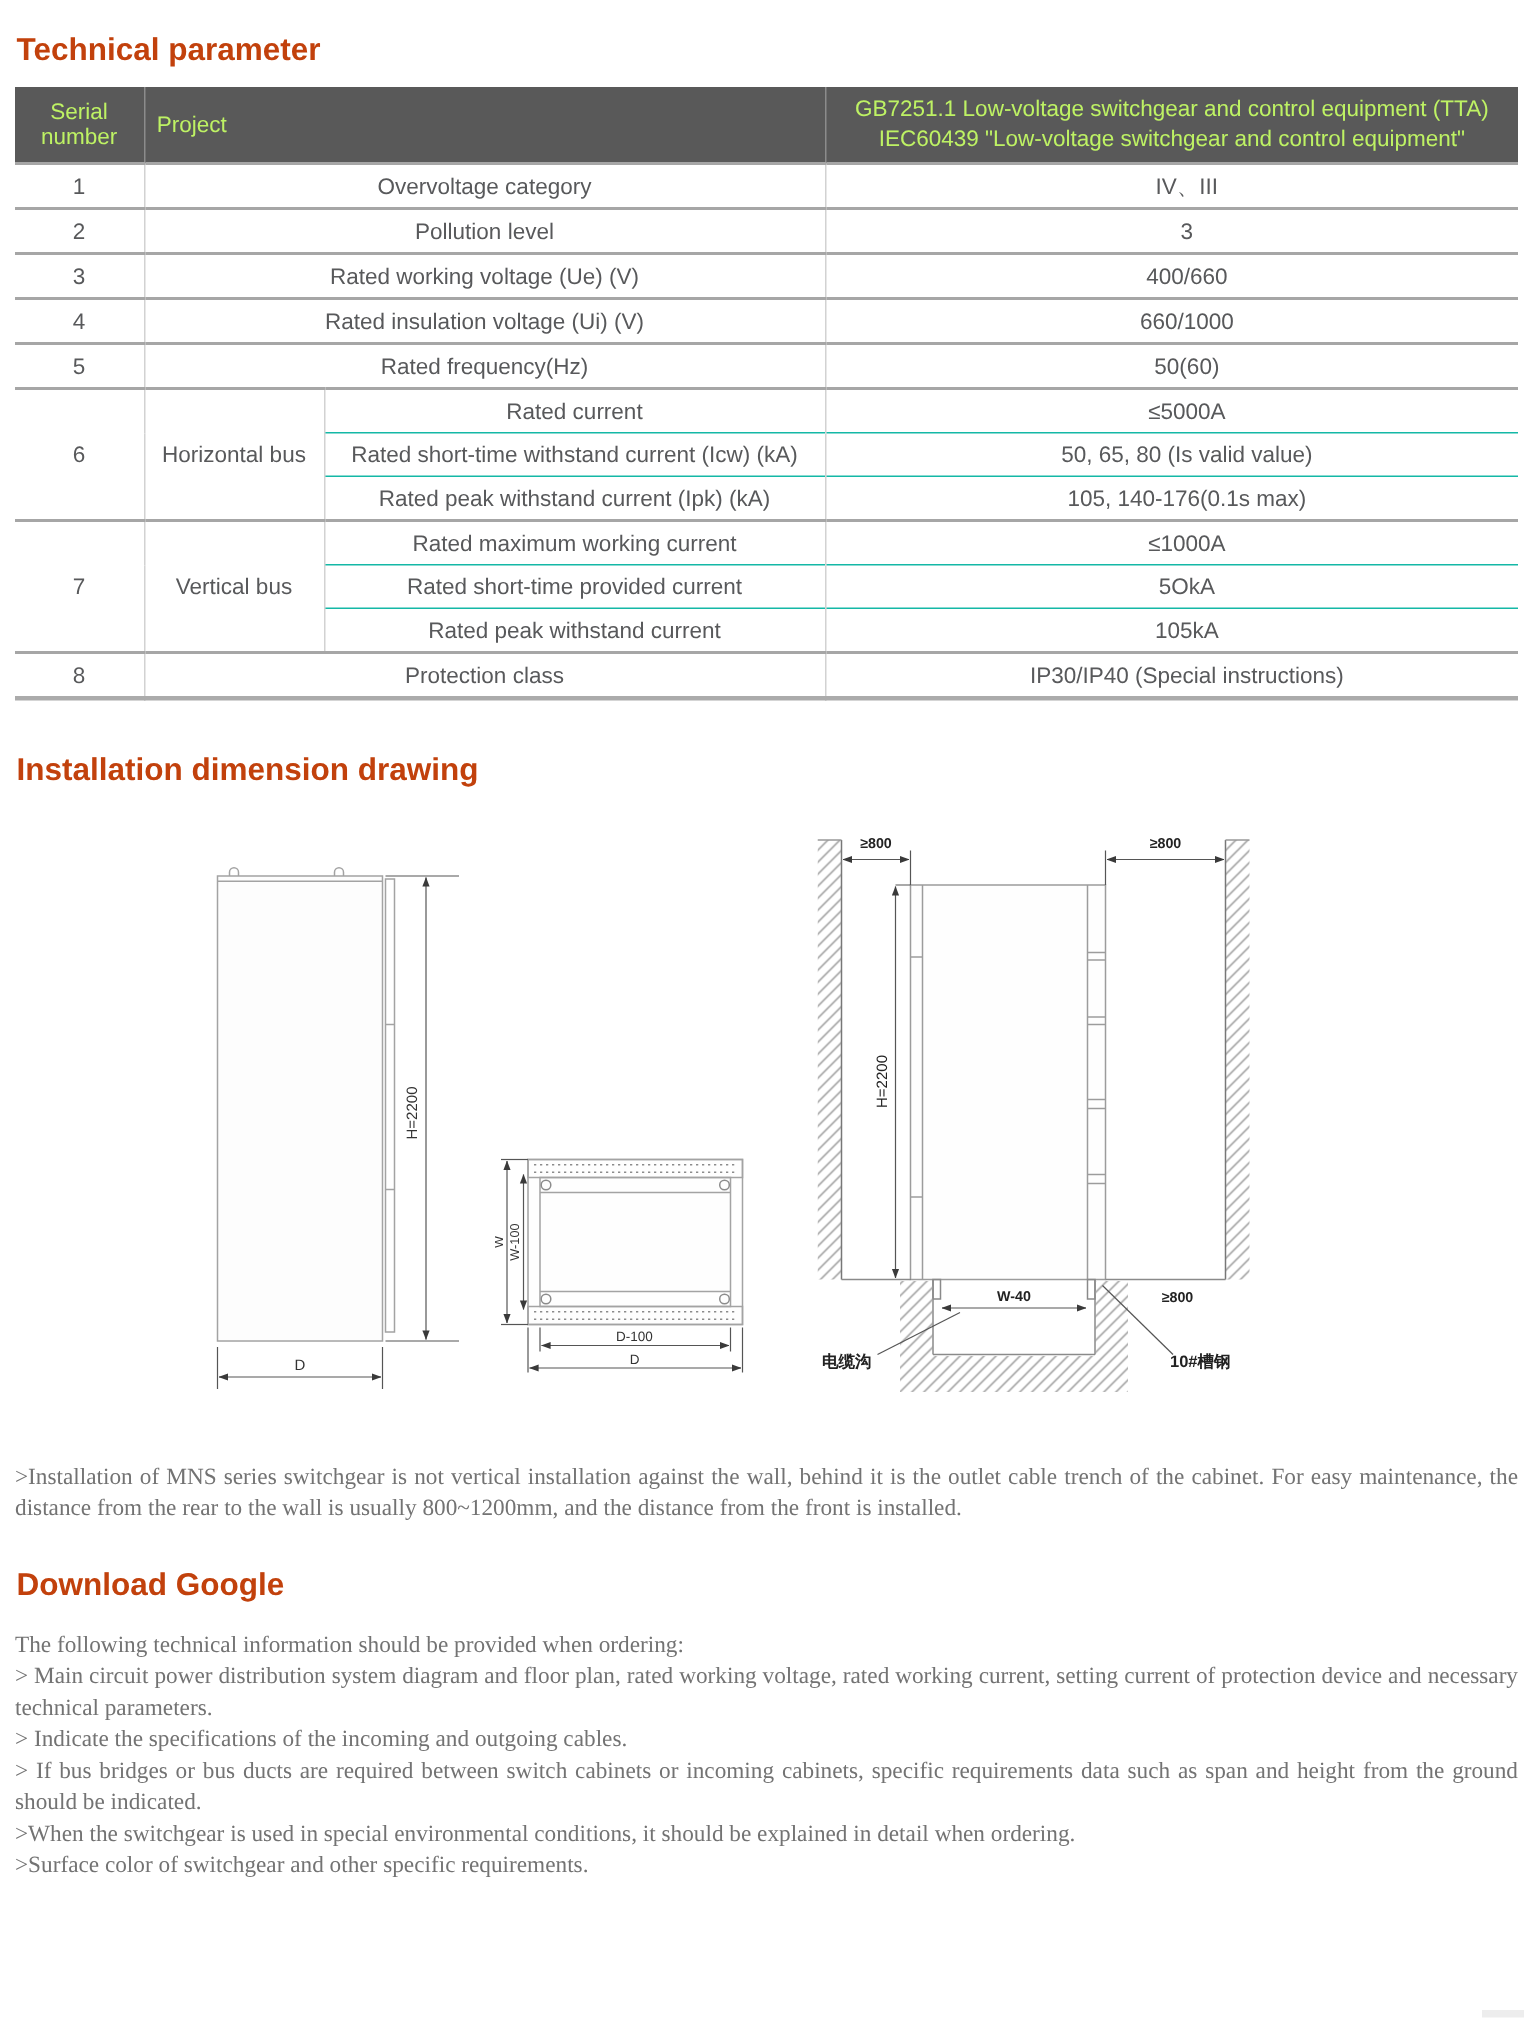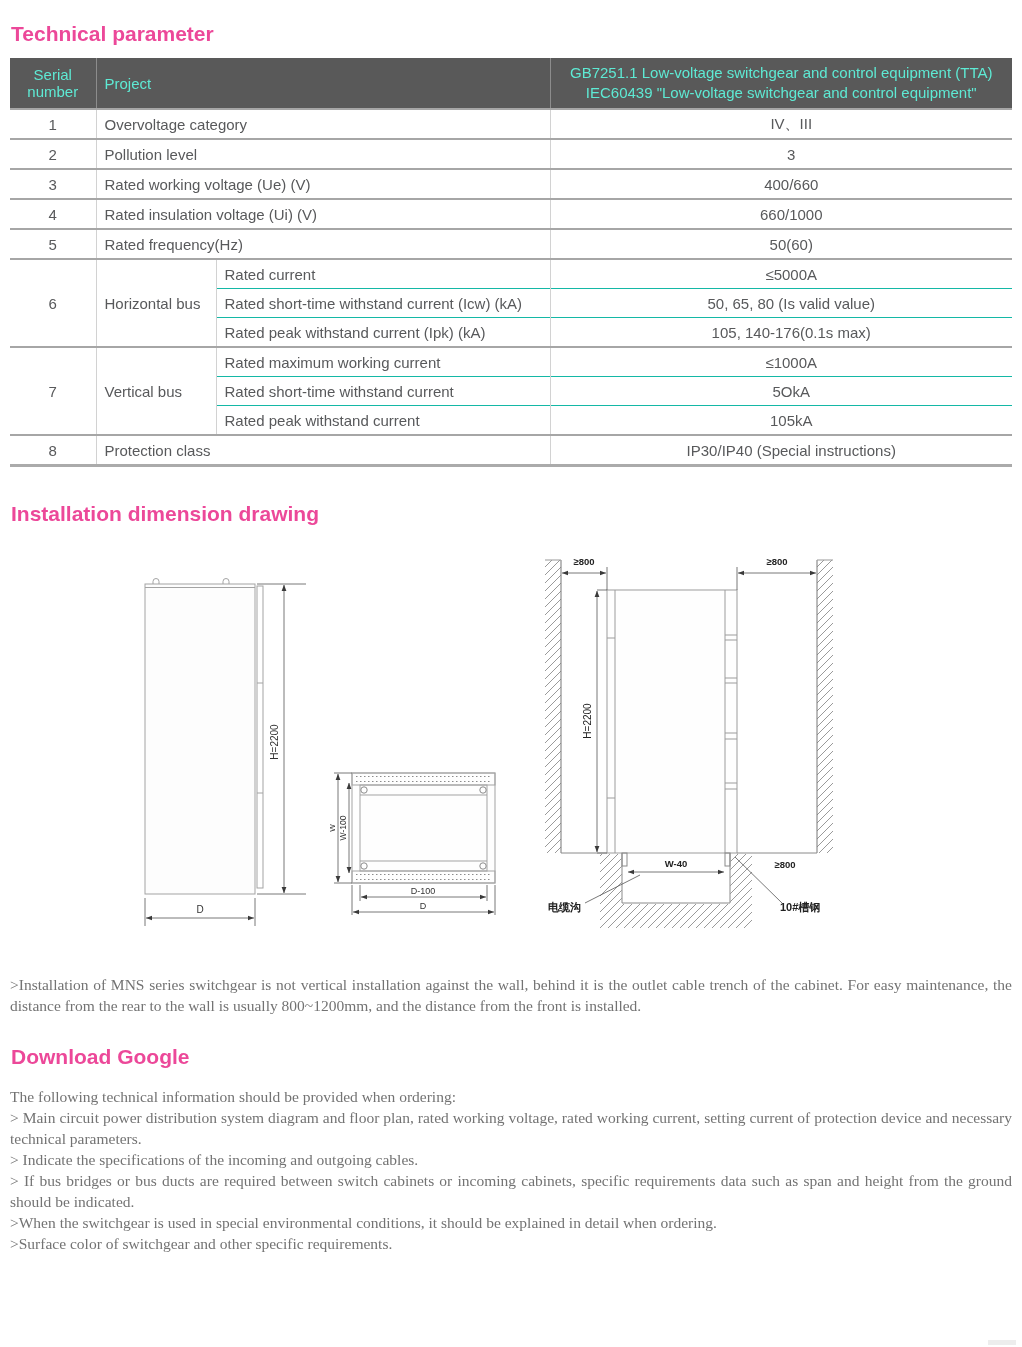--- a/index.html
+++ b/index.html
@@ -1,38 +1,38 @@
 <!DOCTYPE html>
 <html><head>
 <meta charset="utf-8">
 <style>
   html,body{margin:0;padding:0;background:#fff;}
   .page{position:relative;width:1022px;height:1347px;background:#fff;overflow:hidden;
         font-family:"Liberation Sans",sans-serif;color:#58595b;}
-  .sec-heading{color:#ec4899;font-size:21px;font-weight:bold;margin:0;line-height:28px;}
+  .sec-heading{color:#c2410c;font-size:21px;font-weight:bold;margin:0;line-height:28px;}
   #h-tech{padding:20px 0 10px 11px;}
   #h-install{padding:33px 0 0 11px;}
   #h-download{padding:27px 0 0 11px;}
 
   
   table.tech{border-collapse:collapse;table-layout:fixed;width:1002px;margin:0 10px;
              font-size:15px;color:#58595b;border-bottom:3px solid #ababab;}
-  table.tech th{background:#595959;color:#5eead4;font-weight:normal;padding:3px 8px;
+  table.tech th{background:#595959;color:#bef264;font-weight:normal;padding:3px 8px;
                 border-right:1px solid #8c8c8c;height:44px;vertical-align:middle;}
   table.tech th:last-child{border-right:none;}
   th.h-serial{text-align:center;}
   th.h-project{text-align:left;}
   th.h-std{line-height:20px;}
   table.tech td{border-top:1px solid #14b8a6;border-right:1px solid #d2d2d2;
                 padding:4px 8px;height:20px;vertical-align:middle;background:#fff;}
   table.tech td:last-child,table.tech td.c-val{border-right:none;padding-left:28px;}
   tr.grp td{border-top:2px solid #a6a6a6;}
   td.c-num{text-align:center;}
   td.c-val{text-align:center;}
-  td.c-proj,td.c-bus,td.c-item{text-align:left;}
+  td.c-proj,td.c-bus,td.c-item{text-align:center;}
 
   
   .drawings{position:relative;height:438px;margin:0 10px;}
   .drawings svg{position:absolute;}
   .dwg-label{font-family:"Liberation Sans",sans-serif;}
 
   
   .note,.ord{margin:0 10px;width:1002px;font-size:15.5px;line-height:21px;color:#737373;font-family:Liberation Serif, serif;}
   .note{margin-top:8px;text-align:justify;}
   .ord p{margin:0;text-align:justify;}
@@ -106,21 +106,21 @@
         <td class="c-val">105, 140-176(0.1s max)</td>
       </tr>
 
       <tr class="grp">
         <td class="c-num" rowspan="3">7</td>
         <td class="c-bus" rowspan="3">Vertical bus</td>
         <td class="c-item">Rated maximum working current</td>
         <td class="c-val">≤1000A</td>
       </tr>
       <tr>
-        <td class="c-item">Rated short-time withstand current</td>
+        <td class="c-item">Rated short-time provided current</td>
         <td class="c-val">5OkA</td>
       </tr>
       <tr>
         <td class="c-item">Rated peak withstand current</td>
         <td class="c-val">105kA</td>
       </tr>
 
       <tr class="grp">
         <td class="c-num">8</td>
         <td class="c-proj" colspan="2">Protection class</td>

